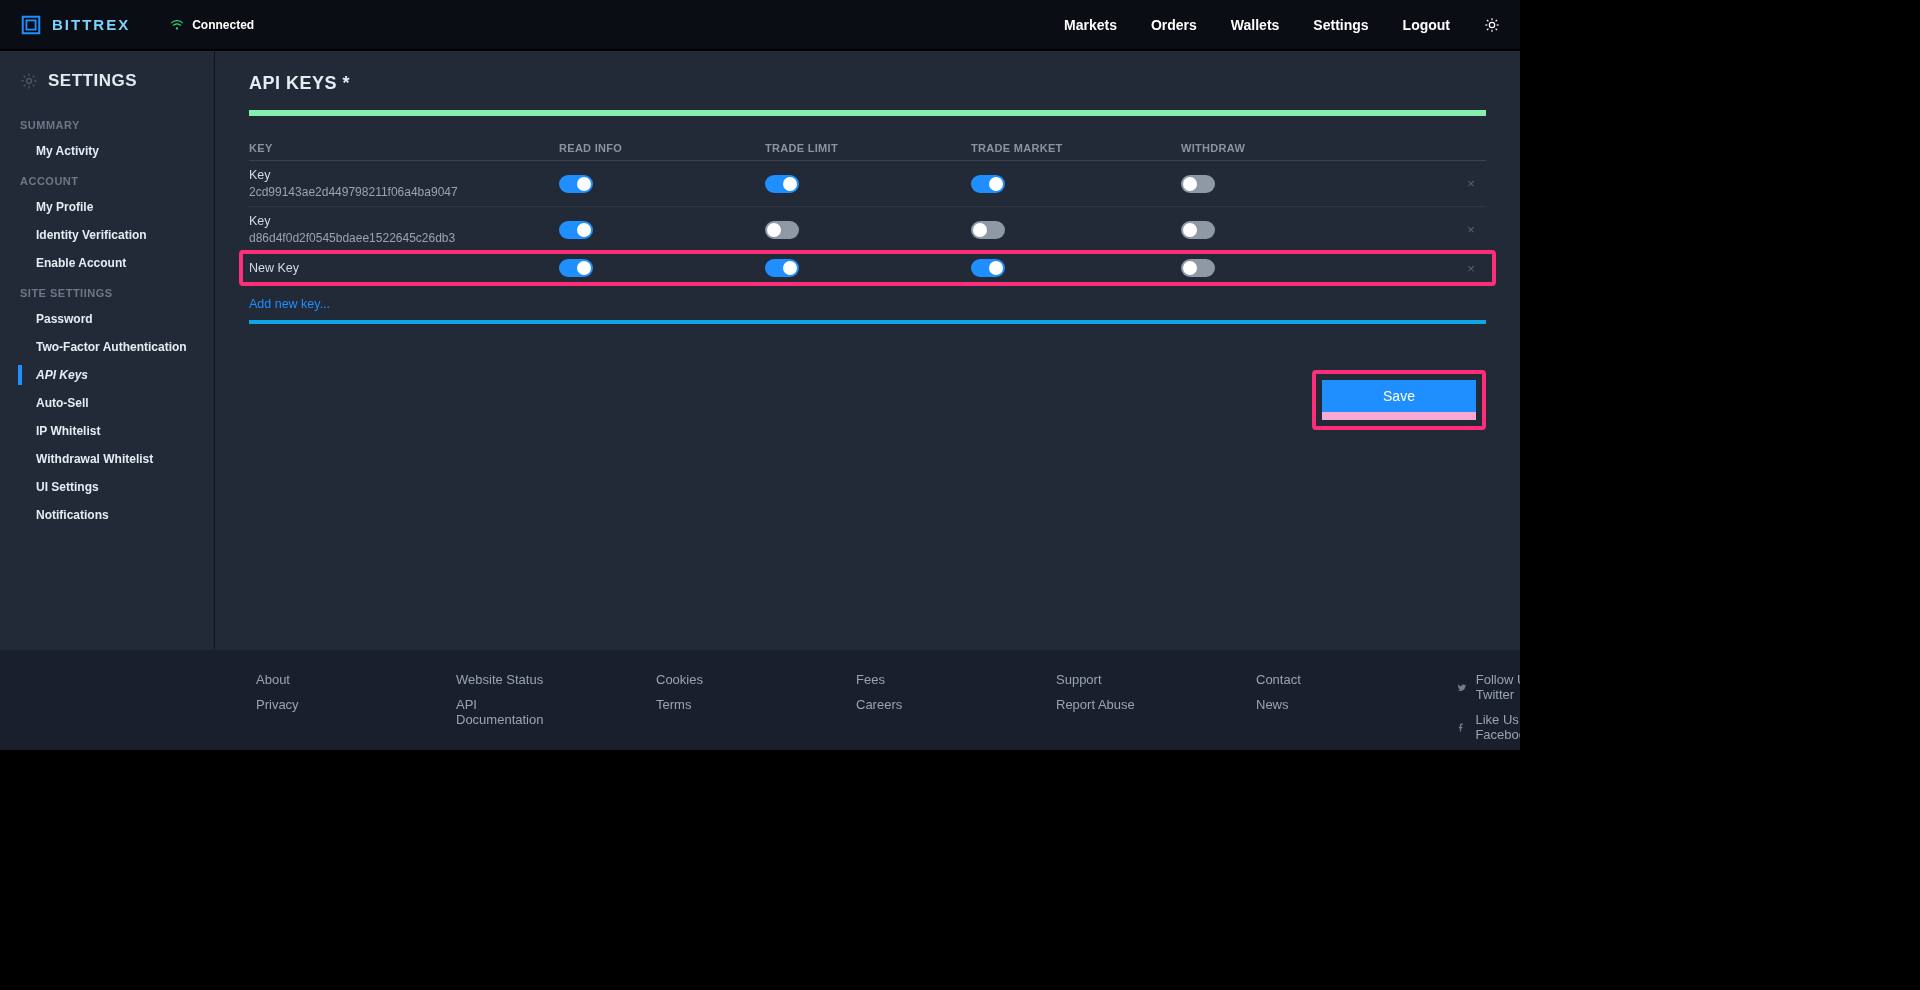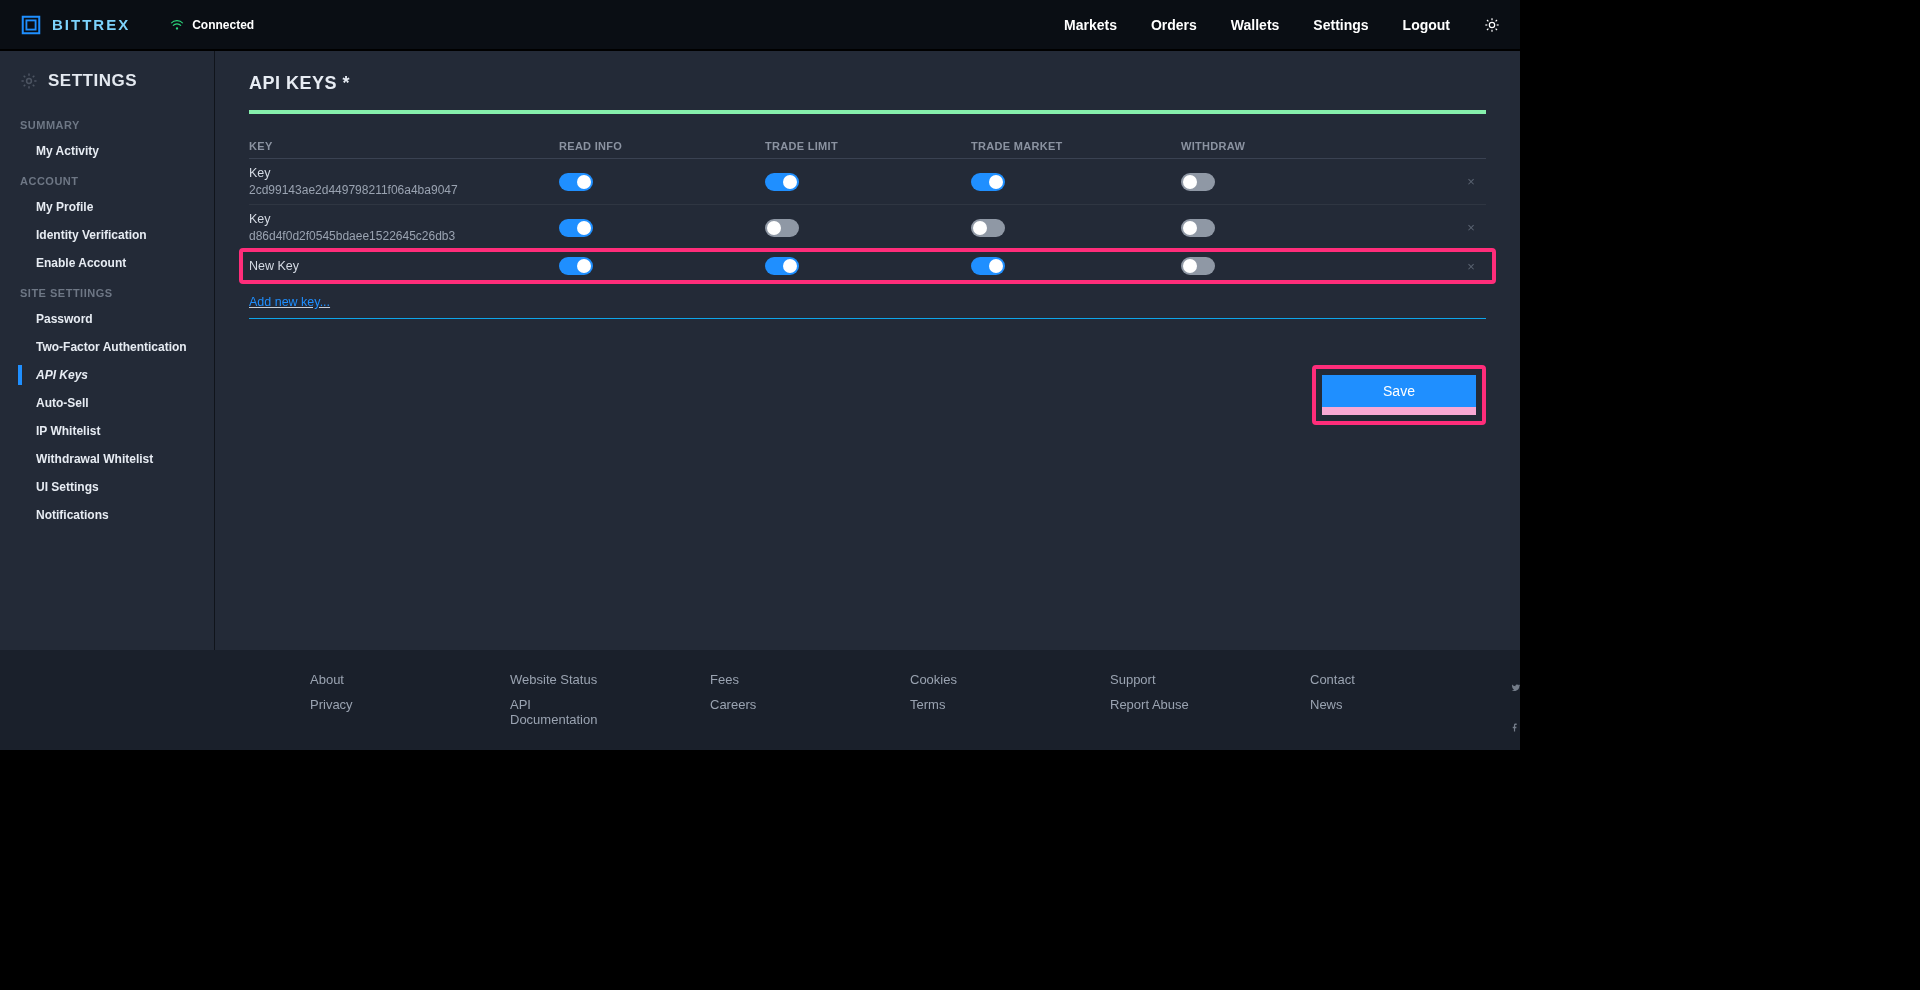--- a/index.html
+++ b/index.html
@@ -24,51 +24,51 @@
   .gear-icon { width:18px; height:18px; opacity:.4; }
   .sidebar-title h2 { color:#e4e9f0; font-size:17px; font-weight:700; letter-spacing:.5px; }
   .side-group-label { padding:0 20px; color:#6e7785; font-size:11px; font-weight:700; letter-spacing:.5px; margin-top:10px; margin-bottom:6px; }
   .side-item { padding:7px 20px 7px 36px; color:#e7ecf3; font-size:12px; font-weight:600; cursor:pointer; position:relative; }
   .side-item.active { background:transparent;font-style:italic; }
   .side-item.active::before { content:""; position:absolute; left:18px; top:4px; bottom:4px; width:4px; background:#1f8fff; }
 
   .main { flex:1; padding:22px 34px 0 34px; position:relative; overflow:auto; }
   .main::-webkit-scrollbar { width:12px; background:#10141b; }
   .main::-webkit-scrollbar-thumb { background:#3a4252; }
-  .page-title { color:#e7ecf3; font-size:18px; font-weight:700; letter-spacing:.5px; padding-bottom:16px; border-bottom:4px solid #86efac; margin-bottom:26px; }
+  .page-title { color:#e7ecf3; font-size:18px; font-weight:700; letter-spacing:.5px; padding-bottom:16px; border-bottom:6px solid #86efac; margin-bottom:26px; }
 
   .grid { width:100%; }
   .grid-head, .grid-row { display:grid; grid-template-columns: 310px 206px 206px 210px 1fr 30px; align-items:center; }
   .grid-head { color:#8b93a1; font-size:11px; font-weight:600; letter-spacing:.3px; padding-bottom:6px; border-bottom:1px solid #3a4252; }
   .grid-row { padding:6px 0; border-bottom:1px solid #2f3642; color:#bfc7d3; font-size:12.5px; }
   .key-cell { line-height:1.35; }
   .key-label { color:#d4dae3; }
   .key-value { color:#9aa3b1; font-size:12px; }
 
   .toggle { width:34px; height:18px; border-radius:10px; position:relative; cursor:pointer; }
   .toggle.on { background:#1f8fff; }
   .toggle.off { background:#8f98a5; }
   .toggle::after { content:""; position:absolute; width:14px; height:14px; background:#fff; border-radius:50%; top:2px; }
   .toggle.on::after { right:2px; }
   .toggle.off::after { left:2px; }
 
   .remove-x { color:#5b6472; cursor:pointer; font-size:13px; text-align:center; }
-  .add-row { padding:10px 0 8px 0; border-bottom:1px solid #0ea5e9;text-decoration:underline; }
+  .add-row { padding:10px 0 8px 0; border-bottom:4px solid #0ea5e9; }
   .add-link { color:#1f8fff; font-size:12.5px; cursor:pointer; }
 
   .highlight-newrow { position:relative; }
   .highlight-newrow::before { content:""; position:absolute; left:-10px; right:-10px; top:-3px; bottom:-3px; border:4px solid #ff2d7a; border-radius:4px; pointer-events:none; }
 
   .save-wrap { position:relative; margin-top:46px; display:flex; justify-content:flex-end; padding-right:0; }
   .save-highlight { position:relative; padding:6px; border:4px solid #ff2d7a; border-radius:4px; }
   .save-btn { width:154px; height:32px; background:#1f8fff; color:#fff; border:none; font-size:14px; font-weight:500; cursor:pointer; display:flex; align-items:center; justify-content:center; border-bottom:8px solid #f9a8d4; box-sizing:content-box; }
 
   
   .footer { background:#1a202b; padding:22px 0 8px 0; }
-  .footer-cols { display:flex; gap:90px; padding:0 8px 0 310px; }
+  .footer-cols { display:flex; gap:90px; padding:0 8px 0 310px;justify-content:center; }
   .fcol { display:flex; flex-direction:column; gap:10px; min-width:110px; }
   .fcol a { color:#9aa3b1; font-size:13px; text-decoration:none; cursor:pointer; }
   .social { display:flex; flex-direction:column; gap:10px; }
   .social .srow { display:flex; align-items:center; gap:10px; color:#9aa3b1; font-size:13px; cursor:pointer; }
   .social .sicon { width:13px; height:13px; opacity:.7; }
   .copyright { text-align:center; color:#9aa3b1; font-size:12px; margin-top:14px; }
 
   .blackbar { height:34px; background:#000; }
 </style>
 </head>
@@ -229,26 +229,26 @@
     <div class="footer-cols" id="footer-cols">
         <div class="fcol">
           <a>About</a>
           <a>Privacy</a>
         </div>
         <div class="fcol">
           <a>Website Status</a>
           <a>API Documentation</a>
         </div>
         <div class="fcol">
+          <a>Cookies</a>
+          <a>Terms</a>
+        </div>
+        <div class="fcol">
           <a>Fees</a>
           <a>Careers</a>
-        </div>
-        <div class="fcol">
-          <a>Cookies</a>
-          <a>Terms</a>
         </div>
         <div class="fcol">
           <a>Support</a>
           <a>Report Abuse</a>
         </div>
         <div class="fcol">
           <a>Contact</a>
           <a>News</a>
         </div>
         <div class="fcol social">

